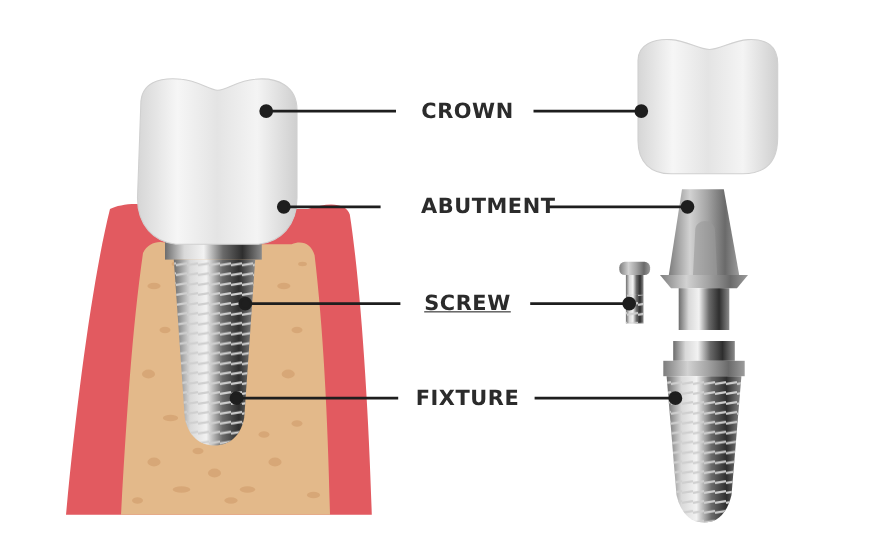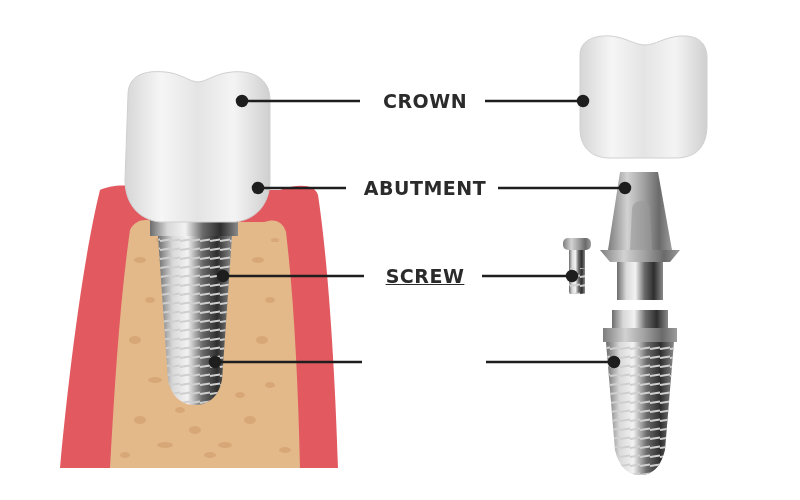--- a/index.html
+++ b/index.html
@@ -138,16 +138,17 @@
       <line x1="498" y1="188" x2="625" y2="188"></line>
         <circle cx="625" cy="188" r="5"></circle>
       <line x1="482" y1="276" x2="572" y2="276"></line>
         <circle cx="572" cy="276" r="5"></circle>
       <line x1="486" y1="362" x2="614" y2="362"></line>
         <circle cx="614" cy="362" r="5"></circle>
     </g>
   </svg>
 
   <div class="label" style="left:345px; top:91px;">CROWN</div>
-  <div class="label" style="left:345px; top:178px;">ABUTMENT</div>
+  <div class="label" style="left:345px; top:178px;text-align:right;">ABUTMENT</div>
   <div class="label" style="left:345px; top:266px;text-decoration:underline;">SCREW</div>
+  <div class="label" style="left:345px; top:352px;">FIXTURE</div>
 
 </div>
 
 </body></html>

